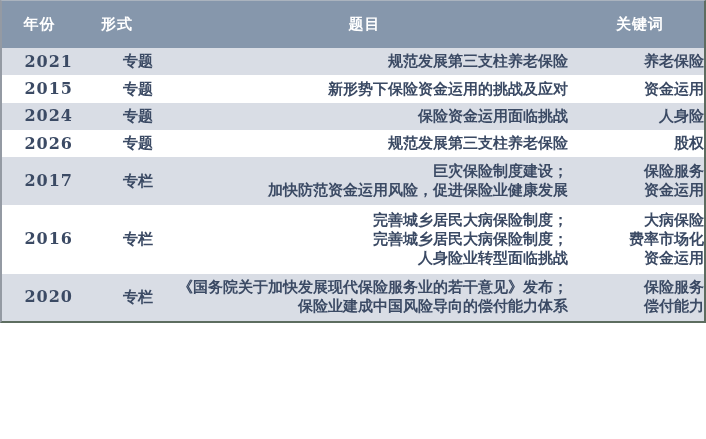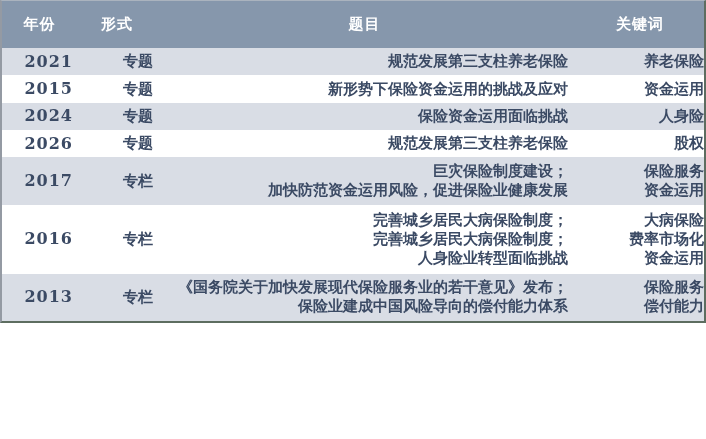--- a/index.html
+++ b/index.html
@@ -117,21 +117,21 @@
             <div class="cell-line">完善城乡居民大病保险制度；</div>
             <div class="cell-line">人身险业转型面临挑战</div>
           </td>
           <td>
             <div class="cell-line">大病保险</div>
             <div class="cell-line">费率市场化</div>
             <div class="cell-line">资金运用</div>
           </td>
         </tr>
         <tr class="shaded">
-          <td class="year-cell">2013</td>
+          <td class="year-cell">2020</td>
           <td>专栏</td>
           <td>
             <div class="cell-line">《国务院关于加快发展现代保险服务业的若干意见》发布；</div>
             <div class="cell-line">保险业建成中国风险导向的偿付能力体系</div>
           </td>
           <td>
             <div class="cell-line">保险服务</div>
             <div class="cell-line">偿付能力</div>
           </td>
         </tr>

